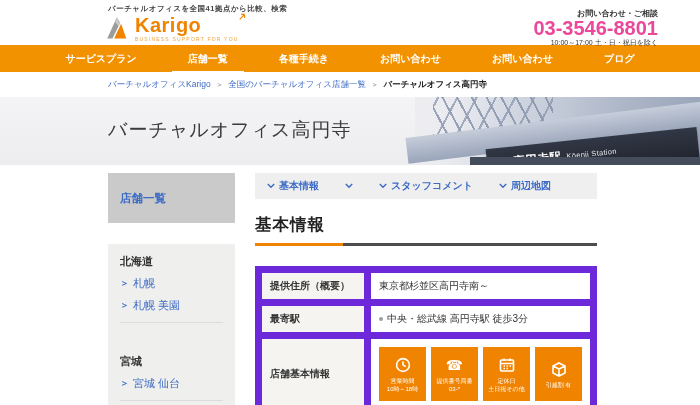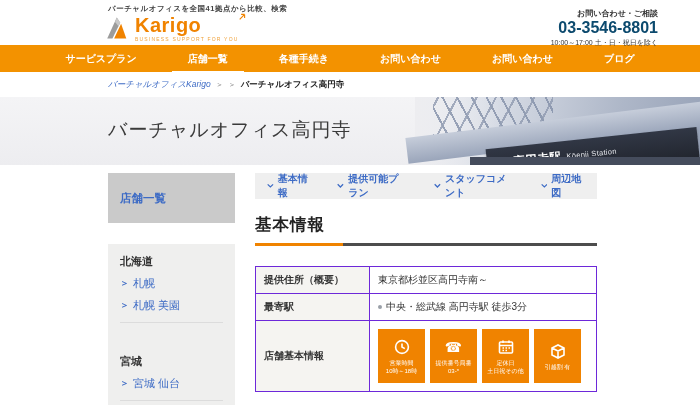--- a/index.html
+++ b/index.html
@@ -10,31 +10,31 @@
   .topbar { position:relative; height:45px; background:#fff; }
   .brand { position:absolute; left:105px; top:4px; }
   .tagline { font-size:7.5px; color:#444; font-weight:bold; letter-spacing:.5px; margin-left:3px; }
   .logo { display:flex; align-items:flex-start; margin-top:1px; cursor:pointer; }
   .logo-k { width:27px; height:26px; margin-right:3px; }
   .logo-word { font-size:20px; font-weight:bold; color:#f08300; letter-spacing:.5px; line-height:20px; position:relative; }
   .logo-arrow { position:absolute; right:-7px; top:-2px; width:7px; height:7px; }
   .logo-sub { font-size:5px; color:#f0a23a; letter-spacing:1.2px; margin-top:1px; }
   .contact { position:absolute; right:42px; top:8px; text-align:right; }
   .contact-label { font-size:8px; font-weight:bold; color:#333; }
-  .contact-phone { font-size:16px; font-weight:bold; color:#0c4a6e; line-height:18px; cursor:pointer; }
+  .contact-phone { font-size:20px; font-weight:bold; color:#ec4899; line-height:18px; cursor:pointer; }
   .contact-hours { font-size:7px; color:#333; margin-top:1px; }
 
   
   .nav { height:27px; background:#f39200; display:flex; justify-content:center; align-items:center; gap:47px; }
   .nav-item { color:#fff; font-size:10px; font-weight:bold; position:relative; cursor:pointer; padding:0 2px; }
   .nav-item.active::after { content:""; position:absolute; left:-14px; right:-14px; bottom:-7px; height:2px; background:#fff; }
 
   
   .breadcrumb { margin:7px 0 0 108px; font-size:8.5px; display:flex; gap:5px; align-items:center; }
-  .bc-link { color:#3d6bc5; cursor:pointer;font-style:italic; }
+  .bc-link { color:#3d6bc5; cursor:pointer; }
   .bc-sep { color:#777; font-size:7.5px; }
   .bc-current { color:#222; font-weight:bold; }
 
   
   .hero { position:relative; height:68px; margin-top:6px;
     background:linear-gradient(to bottom,#f4f4f6,#ededf0); overflow:hidden; }
   .hero-title { position:absolute; left:108px; top:50%; transform:translateY(-54%);
     font-size:19px; color:#3a3a3a; letter-spacing:1px; }
   .hero-photo { position:absolute; right:0; top:0; width:285px; height:100%;
     background:linear-gradient(100deg,#eef0f4 0%,#d5dae4 30%,#aeb7c8 70%,#98a3b8 100%); }
@@ -75,21 +75,21 @@
   .anchors { background:#efefef; height:26px; display:flex; align-items:center;
     padding:0 12px; gap:26px; }
   .anchor { display:flex; align-items:center; gap:4px; color:#3d6bc5; font-size:10px;
     font-weight:bold; cursor:pointer; }
   .chev-down { width:8px; height:6px; }
   .section-title { margin-top:15px; font-size:16.5px; font-weight:bold; color:#222; letter-spacing:1px; }
   .title-rule { margin-top:7px; height:3px; width:100%;
     background:linear-gradient(to right,#f08300 0 88px,#4d4d4d 88px); }
 
   table.info { margin-top:20px; width:100%; border-collapse:collapse; }
-  table.info td { border:1px solid #6d28d9; font-size:10px; padding:6px 8px; vertical-align:middle; }
+  table.info td { border:7px solid #6d28d9; font-size:10px; padding:6px 8px; vertical-align:middle; }
   td.lbl { width:114px; background:#f5f4f1; font-weight:bold; color:#333; }
   td.val { background:#fff; color:#333; }
   .dot { display:inline-block; width:4px; height:4px; border-radius:50%;
     background:#9aa0a8; margin:0 4px 1px 0; vertical-align:middle; }
 
   .badges { display:flex; gap:5px; padding:2px 0; }
   .badge { width:47px; height:54px; background:#f08300; color:#fff; display:flex;
     flex-direction:column; align-items:center; justify-content:center; gap:2px; text-align:center; }
   .badge-ic { height:20px; display:flex; align-items:center; justify-content:center; }
   .badge-ic svg { stroke:#fff; fill:none; stroke-width:1.6; }
@@ -132,20 +132,21 @@
   <div class="nav-item active">店舗一覧</div>
   <div class="nav-item">各種手続き</div>
   <div class="nav-item">お問い合わせ</div>
   <div class="nav-item">お問い合わせ</div>
   <div class="nav-item">ブログ</div>
 </div>
 
 <div class="breadcrumb">
   <span class="bc-link">バーチャルオフィスKarigo</span>
   <span class="bc-sep">＞</span>
+  <span class="bc-link">全国のバーチャルオフィス店舗一覧</span>
   <span class="bc-sep">＞</span>
   <span class="bc-current">バーチャルオフィス高円寺</span>
 </div>
 
 <div class="hero">
   <div class="hero-photo">
     <div class="photo-truss"></div>
     <div class="photo-roof"></div>
     <div class="station-sign">
       <span class="jr-badge">JR</span>
@@ -195,21 +196,20 @@
       <div class="anchor">
         <svg class="chev-down" viewBox="0 0 10 7">
             <path d="M1 1 L5 5 L9 1" stroke="#3d6bc5" stroke-width="1.8" fill="none"></path>
           </svg>
         <span>基本情報</span>
       </div>
       <div class="anchor">
         <svg class="chev-down" viewBox="0 0 10 7">
             <path d="M1 1 L5 5 L9 1" stroke="#3d6bc5" stroke-width="1.8" fill="none"></path>
           </svg>
-        <span>提供可能プラン</span>
       </div>
       <div class="anchor">
         <svg class="chev-down" viewBox="0 0 10 7">
             <path d="M1 1 L5 5 L9 1" stroke="#3d6bc5" stroke-width="1.8" fill="none"></path>
           </svg>
         <span>スタッフコメント</span>
       </div>
       <div class="anchor">
         <svg class="chev-down" viewBox="0 0 10 7">
             <path d="M1 1 L5 5 L9 1" stroke="#3d6bc5" stroke-width="1.8" fill="none"></path>

